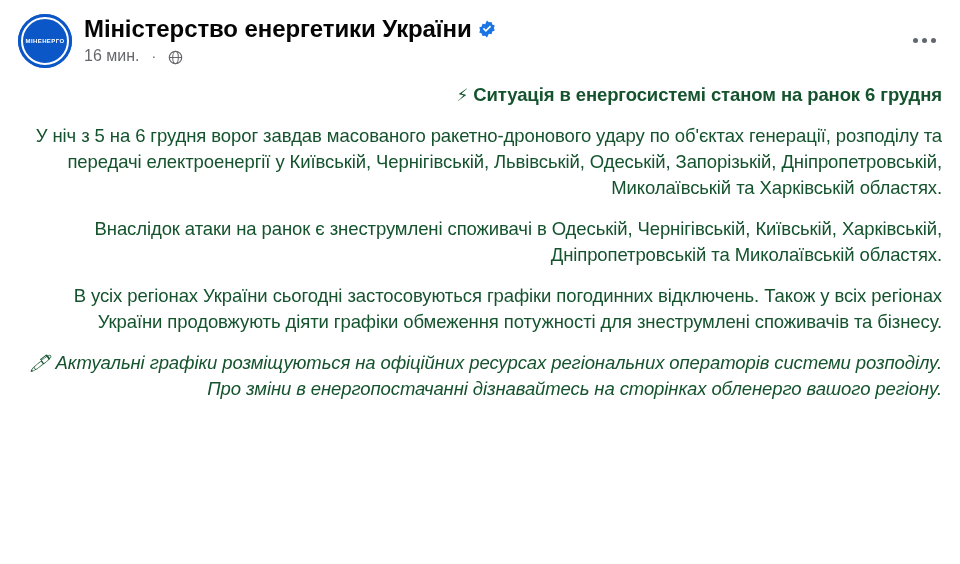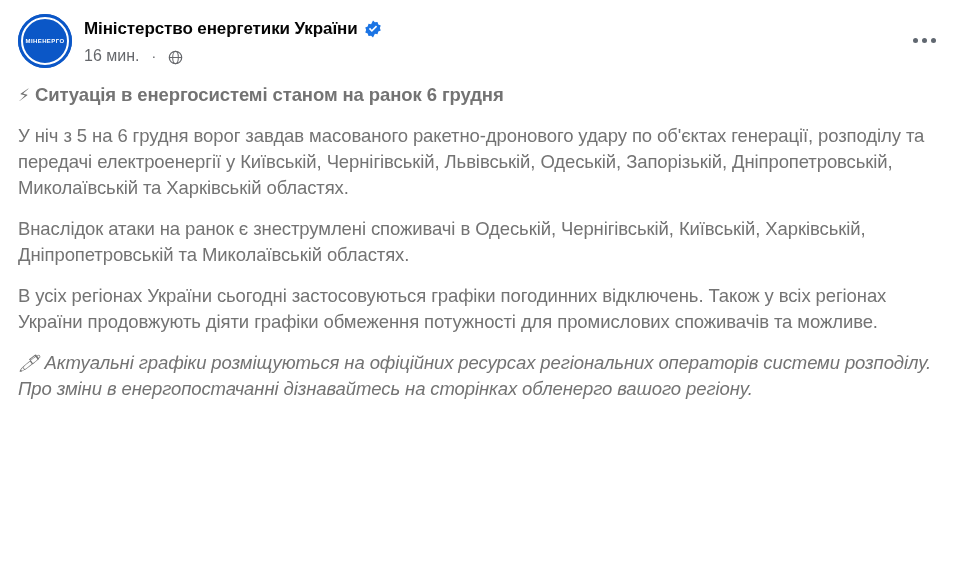--- a/index.html
+++ b/index.html
@@ -71,21 +71,21 @@
     padding-top: 2px;
   }
 
   .page-name-row {
     display: flex;
     align-items: center;
     gap: 6px;
   }
 
   .page-name {
-    font-size: 17px;
+    font-size: 24px;
     font-weight: bold;
     color: #050505;
     letter-spacing: -0.1px;
     line-height: 26px;
   }
 
   .verified {
     width: 18px;
     height: 18px;
     flex: 0 0 18px;
@@ -132,22 +132,23 @@
     height: 5px;
     border-radius: 50%;
     background: #606770;
     display: block;
   }
 
   
   .post-body {
     font-size: 18.5px;
     line-height: 26px;
-    color: #737373;
+    color: #14532d;
     letter-spacing: -0.1px;
+    text-align: right;
   }
   .post-body p {
     margin: 0 0 15px 0;
   }
   .post-body p:last-child {
     margin-bottom: 0;
     font-style: italic;
   }
   .lead {
     font-weight: bold;
@@ -210,21 +211,21 @@
     <p>
       <span>У ніч з 5 на 6 грудня ворог завдав масованого ракетно-дронового удару по об'єктах генерації, розподілу та передачі електроенергії у Київській, Чернігівській, Львівській, Одеській, Запорізькій, Дніпропетровській, Миколаївській та Харківській областях.</span>
     </p>
 
     <p>
       <span>Внаслідок атаки на ранок є знеструмлені споживачі в Одеській, Чернігівській, Київській, Харківській, Дніпропетровській та Миколаївській областях.</span>
     </p>
 
 
     <p>
-      <span>В усіх регіонах України сьогодні застосовуються графіки погодинних відключень. Також у всіх регіонах України продовжують діяти графіки обмеження потужності для промислових споживачів та можливе.</span>
+      <span>В усіх регіонах України сьогодні застосовуються графіки погодинних відключень. Також у всіх регіонах України продовжують діяти графіки обмеження потужності для знеструмлені споживачів та бізнесу.</span>
     </p>
 
     <p>
       <span class="emoji">🖊</span>
       <span>Актуальні графіки розміщуються на офіційних ресурсах регіональних операторів системи розподілу. Про зміни в енергопостачанні дізнавайтесь на сторінках обленерго вашого регіону.</span>
     </p>
 
   </div>
 </div>
 

